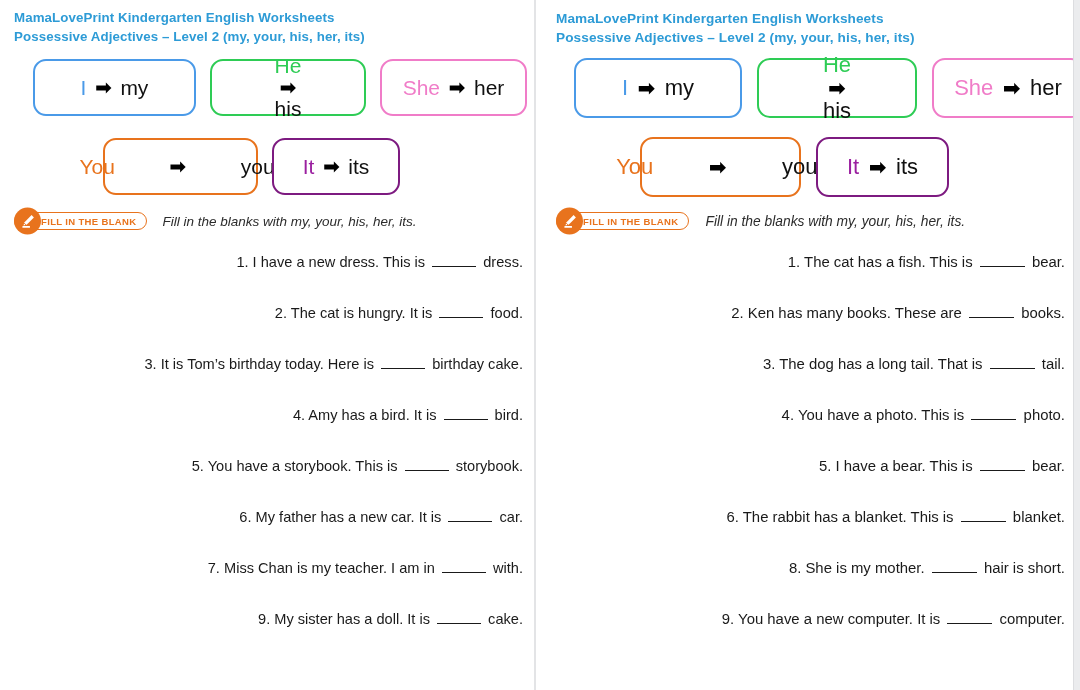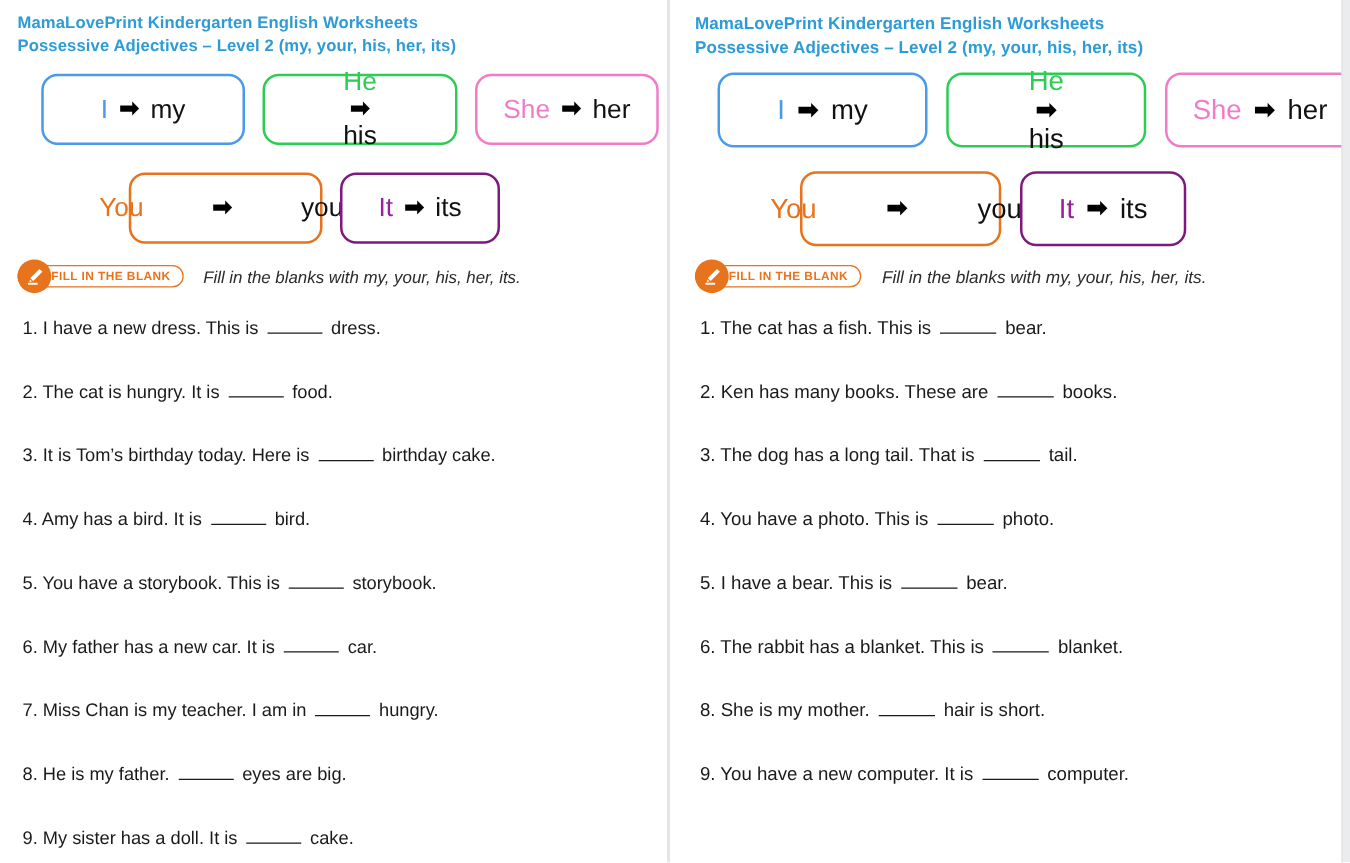--- a/index.html
+++ b/index.html
@@ -12,20 +12,21 @@
     background: #ffffff;
     font-family: "Liberation Sans", sans-serif;
   }
 
   .page {
     position: relative;
     width: 1080px;
     height: 690px;
     background: #ffffff;
     display: flex;
+    text-align: right;
   }
 
   
   .panel {
     position: relative;
     height: 690px;
     background: #ffffff;
     overflow: hidden;
   }
   .panel-left  { width: 533px; }
@@ -281,27 +282,21 @@
       <div class="qitem">
         <span>6.</span>
         <span>My father has a new car. It is</span>
         <span class="blank"></span>
         <span>car.</span>
       </div>
       <div class="qitem">
         <span>7.</span>
         <span>Miss Chan is my teacher. I am in</span>
         <span class="blank"></span>
-        <span>hungry.</span>
-      </div>
-      <div class="qitem">
-        <span>8.</span>
-        <span>He is my father.</span>
-        <span class="blank"></span>
-        <span>eyes are big.</span>
+        <span>with.</span>
       </div>
       <div class="qitem">
         <span>9.</span>
         <span>My sister has a doll. It is</span>
         <span class="blank"></span>
         <span>cake.</span>
       </div>
     </div>
   </div>
 

